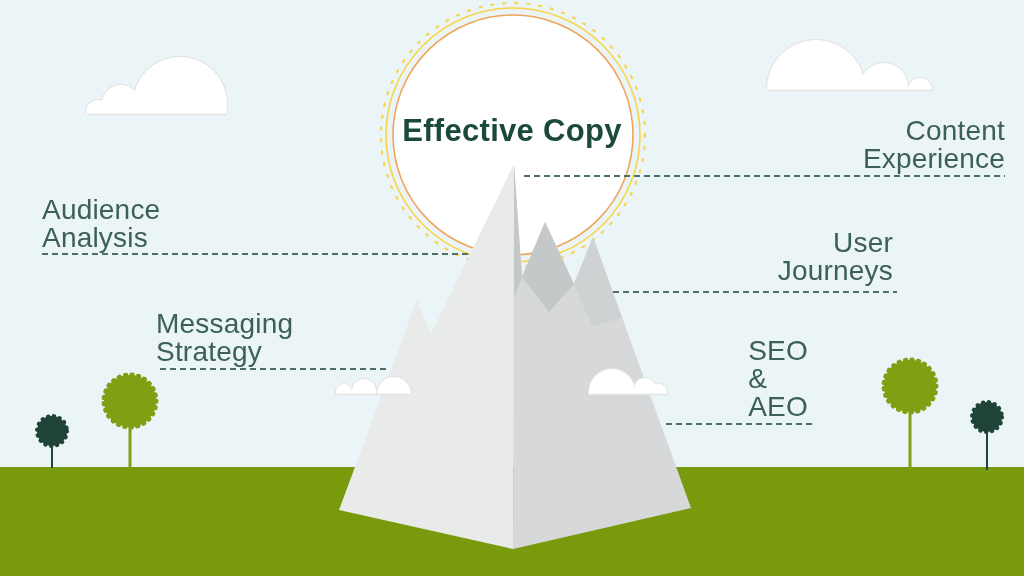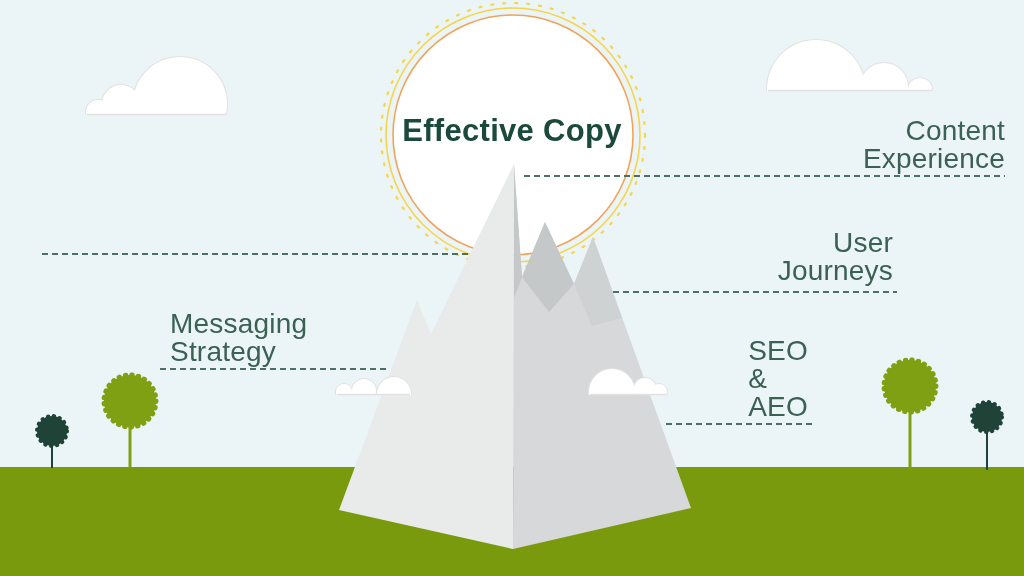--- a/index.html
+++ b/index.html
@@ -14,21 +14,21 @@
     text-align:center;font-size:31px;line-height:38px;font-weight:700;
     letter-spacing:.3px;color:var(--title_text,#1b4a3c);
   }
   .label{
     position:absolute;font-size:28px;line-height:28px;font-weight:400;
     letter-spacing:.2px;color:var(--label_text,#3b6153);white-space:pre-line;
   }
   .lbl-content{top:117px;right:19px;text-align:right;}
   .lbl-audience{top:196px;left:42px;text-align:left;}
   .lbl-user{top:229px;right:131px;text-align:right;margin-left:48px;}
-  .lbl-messaging{top:310px;left:170px;text-align:left;}
+  .lbl-messaging{top:310px;left:156px;text-align:left;}
   .lbl-seo{top:337px;left:778px;transform:translateX(-50%);text-align:left;}
   .dash{
     position:absolute;height:2px;
     background:repeating-linear-gradient(to right,var(--dash,#4d6f64) 0 6px,transparent 6px 10px);
   }
   .d-content{left:524px;top:175px;width:481px;}
   .d-audience{left:42px;top:253px;width:426px;}
   .d-user{left:613px;top:291px;width:284px;}
   .d-messaging{left:160px;top:368px;width:230px;}
   .d-seo{left:666px;top:423px;width:147px;}
@@ -138,20 +138,22 @@
 
   <div class="dash d-content"></div>
   <div class="dash d-audience"></div>
   <div class="dash d-user"></div>
   <div class="dash d-messaging"></div>
   <div class="dash d-seo"></div>
 
   <h1 class="title">Effective Copy</h1>
   <div class="label lbl-content">Content
 Experience</div>
+  <div class="label lbl-audience">Audience
+Analysis</div>
   <div class="label lbl-user">User
 Journeys</div>
   <div class="label lbl-messaging">Messaging
 Strategy</div>
   <div class="label lbl-seo">SEO
 &amp;
 AEO</div>
 
 </div>
 

